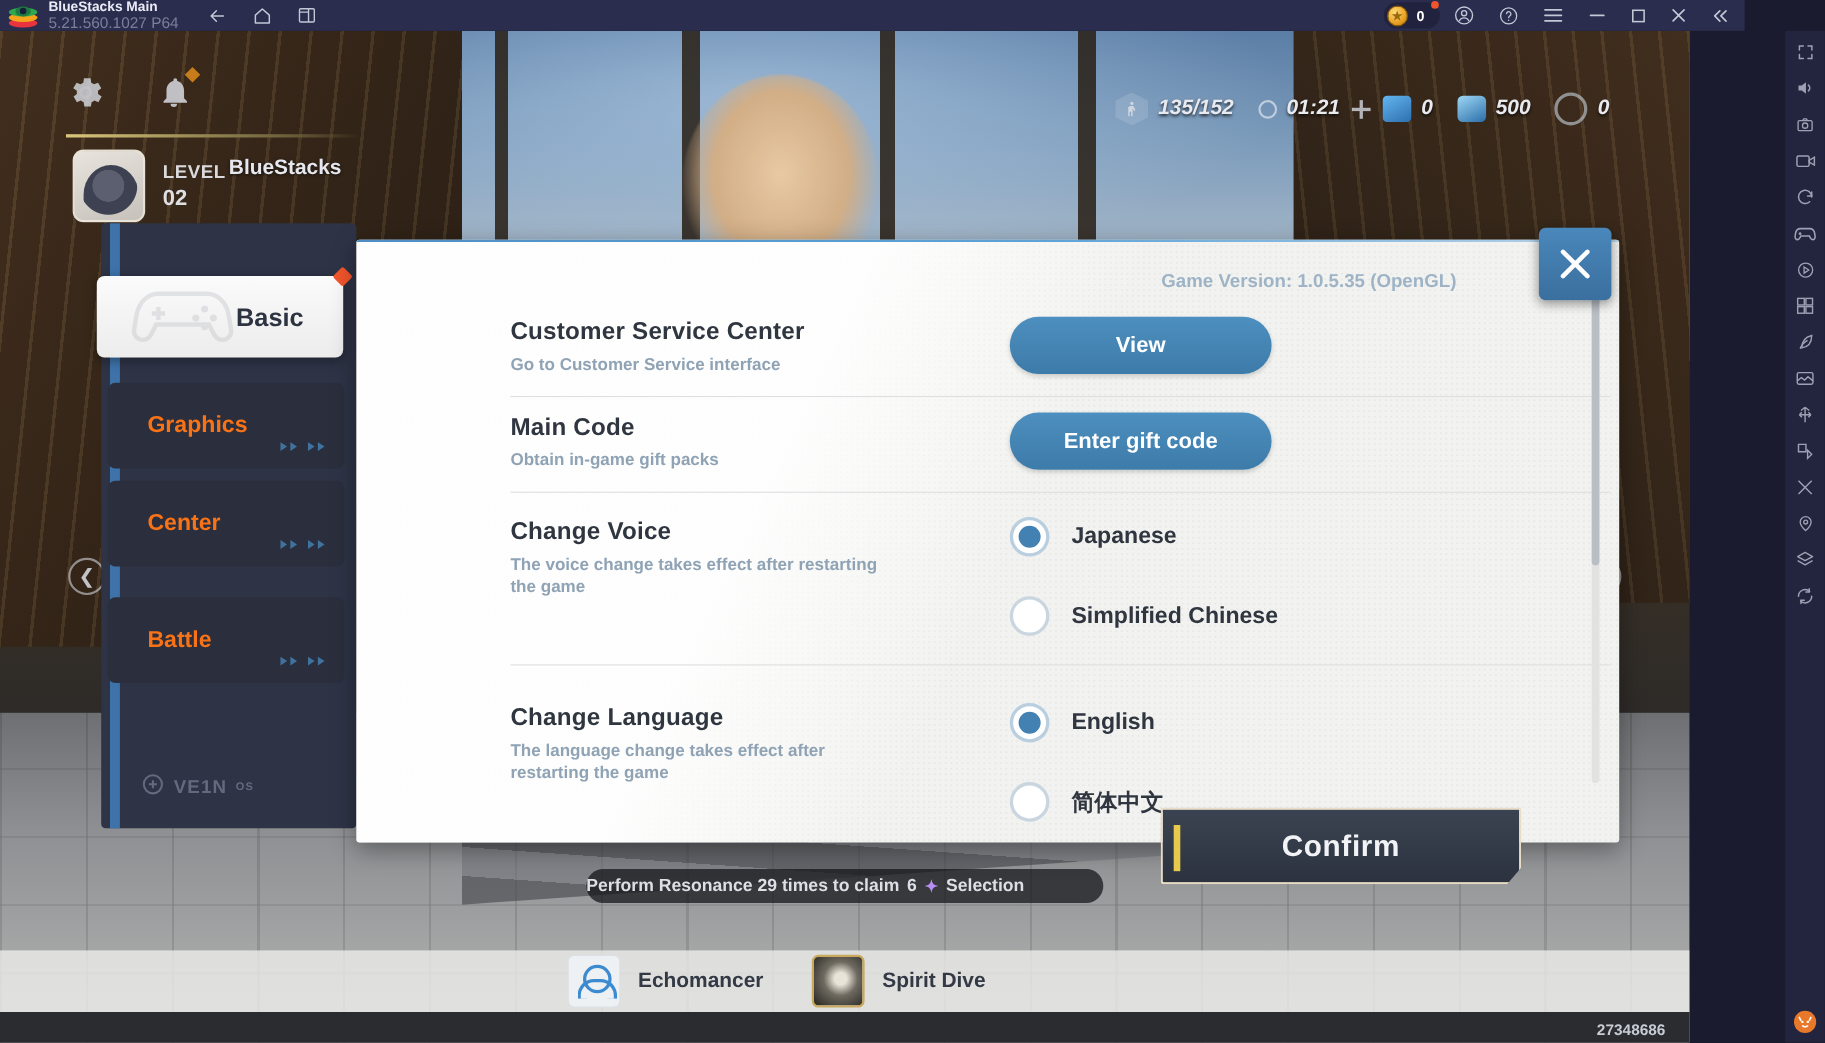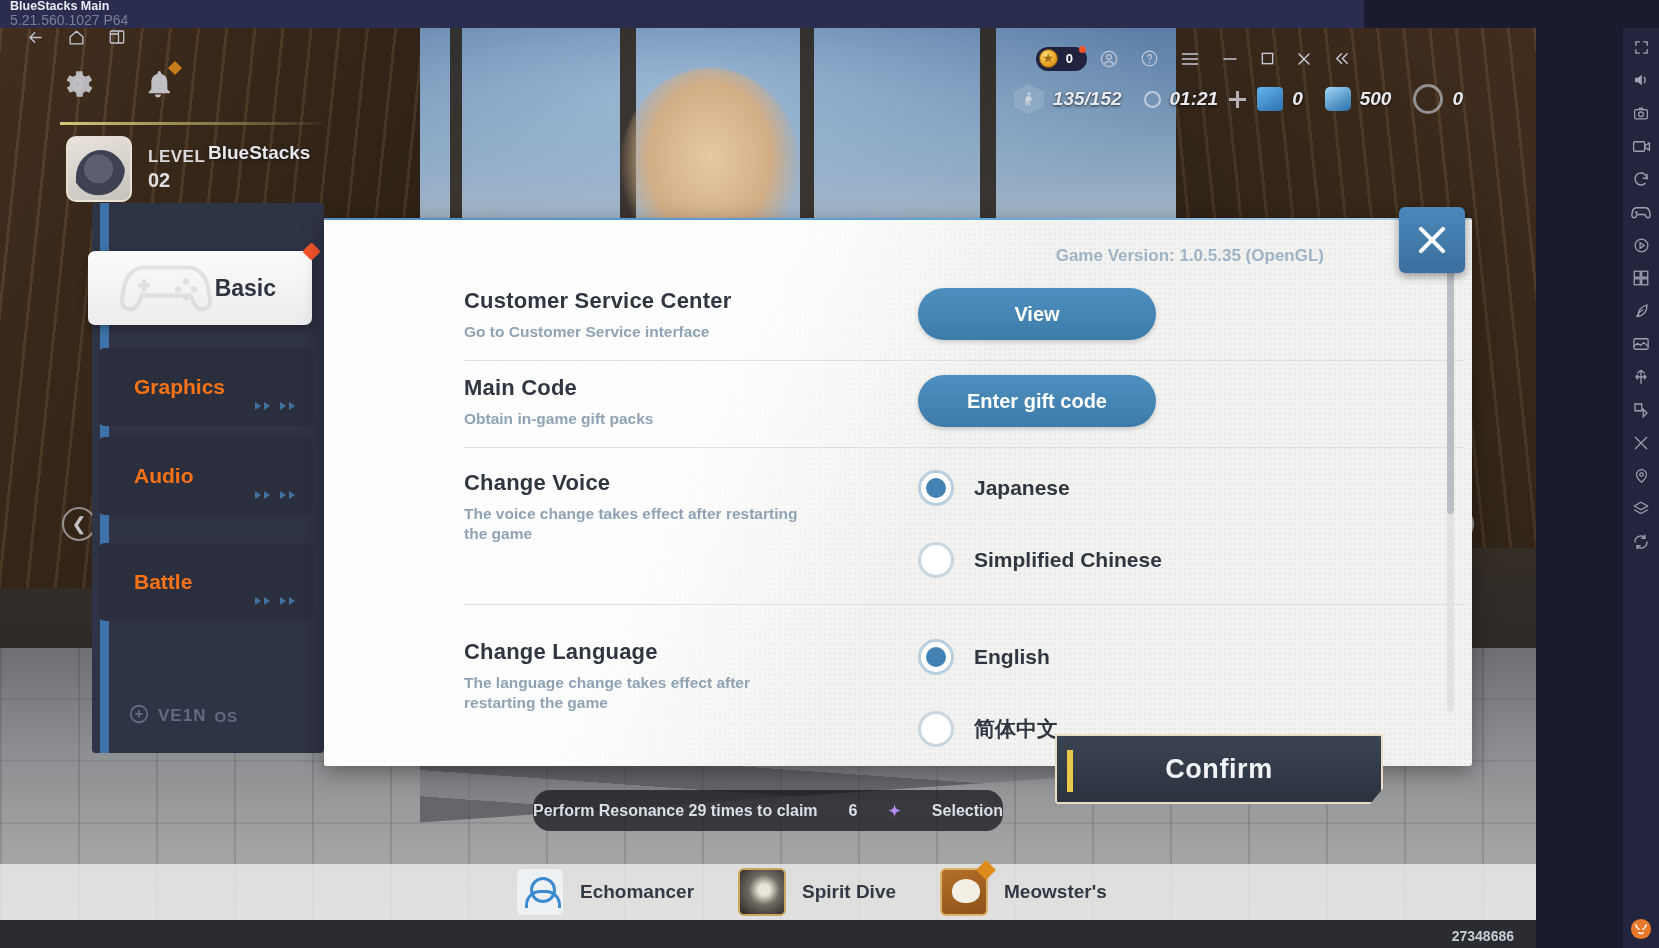--- a/index.html
+++ b/index.html
@@ -6,24 +6,23 @@
   html, body {
     width: 1659px; height: 948px;
     overflow: hidden;
     font-family: "Liberation Sans", sans-serif;
     background: #1a1b2e;
   }
   #root { position: relative; width: 1659px; height: 948px; overflow: hidden; }
 
   
   .bs-titlebar {
-    position: absolute; left: 0; top: 0; width: 1364px; height: 28px;
-    background: #2b2d4e; display: flex; 
+    position: absolute; left: 0; top: 0; width: 1586px; height: 28px;
+    background: #2b2d4e; display: flex; align-items: center;
     z-index: 50;
-    flex-direction: column;
   }
   .bs-logo { width: 26px; height: 22px; margin-left: 8px; position: relative; }
   .bs-logo .layer { position: absolute; left: 0; width: 26px; height: 8px; border-radius: 50%; }
   .bs-logo .l1 { bottom: 0; background: #e8343f; }
   .bs-logo .l2 { bottom: 5px; background: #f4a51c; }
   .bs-logo .l3 { bottom: 10px; background: #2fa84f; }
   .bs-logo .eye { position: absolute; left: 6px; bottom: 10px; width: 14px; height: 9px;
       border-radius: 50%; background: #1d7a40; }
   .bs-logo .pupil { position: absolute; left: 10px; bottom: 12px; width: 6px; height: 6px;
       border-radius: 50%; background: #13203a; }
@@ -288,23 +287,23 @@
     clip-path: polygon(0 0, 100% 0, 100% 78%, 96% 100%, 0 100%);
     box-shadow:0 4px 14px rgba(0,0,0,.5);
   }
   .confirm-btn:before{
     content:''; position:absolute; left:10px; top:14px; width:6px; height:42px; background:#e7c94c;
   }
   .confirm-txt { color:#f2f3f6; font-size:27px; font-weight:bold; letter-spacing:.6px; }
 
   
   .toast {
-    position:absolute; left:533px; top:762px; width:470px; height:41px;
+    position:absolute; left:533px; top:762px; width:470px; height:31px;
     background:rgba(18,20,24,.72); border-radius:17px;
-    display:flex; align-items:center; justify-content:space-between; gap:7px; z-index:15;
+    display:flex; align-items:center; justify-content:flex-start; gap:7px; z-index:15;
   }
   .toast-txt { color:#dcdfe6; font-size:16px; font-weight:bold; }
   .toast-star { color:#b88df5; font-size:15px; font-weight:bold; }
 
   .bottom-bar {
     position:absolute; left:0; bottom:28px; width:1536px; height:56px;
     background: rgba(236,236,234,.80); z-index:14;
     display:flex; align-items:center;
   }
   .nav-item { display:flex; align-items:center; margin-left:0; }
@@ -409,26 +408,20 @@
 
     <div class="bottom-bar">
       <div class="nav-item" style="margin-left:516px;">
         <span class="nav-thumb th-echo"></span>
         <span class="nav-label">Echomancer</span>
       </div>
       <div class="nav-item" style="margin-left:44px;">
         <span class="nav-thumb th-spirit"></span>
         <span class="nav-label">Spirit Dive</span>
       </div>
-      <div class="nav-item" style="margin-left:44px;">
-        <span class="nav-thumb th-meow">
-          <span class="meow-diamond"></span>
-        </span>
-        <span class="nav-label">Meowster's</span>
-      </div>
     </div>
     <div class="bottom-strip"></div>
     <div class="uid">27348686</div>
 
     <div class="dialog">
 
       <div class="dlg-left">
         <div class="dlg-left-rail"></div>
 
         <div class="tab tab-active" style="top:48px;">
@@ -451,21 +444,21 @@
           <span class="chev">
               <i></i>
               <i></i>
               <span class="gap"></span>
               <i></i>
               <i></i>
             </span>
         </div>
 
         <div class="tab" style="top:234px;">
-          <span class="tlabel">Audio</span>
+          <span class="tlabel">Center</span>
           <span class="chev">
               <i></i>
               <i></i>
               <span class="gap"></span>
               <i></i>
               <i></i>
             </span>
         </div>
 
         <div class="tab" style="top:340px;">
@@ -480,21 +473,21 @@
         </div>
 
         <div class="vein">
           <span>
             <svg width="22" height="22" viewBox="0 0 24 24" fill="none" stroke="#9aa2b4" stroke-width="2">
               <circle cx="12" cy="12" r="9"></circle>
                 <path d="M8 12h8M12 8v8"></path>
             </svg>
           </span>
           <span class="vein-txt">VE1N</span>
-          <span class="vein-txt" style="font-size:15px;">OS</span>
+          <span class="vein-txt" style="font-size:10px;">OS</span>
         </div>
       </div>
 
       <div class="dlg-right">
         <div class="dlg-top-strip"></div>
 
         <div class="game-version">Game Version: 1.0.5.35 (OpenGL)</div>
 
         <div class="rows">
 

